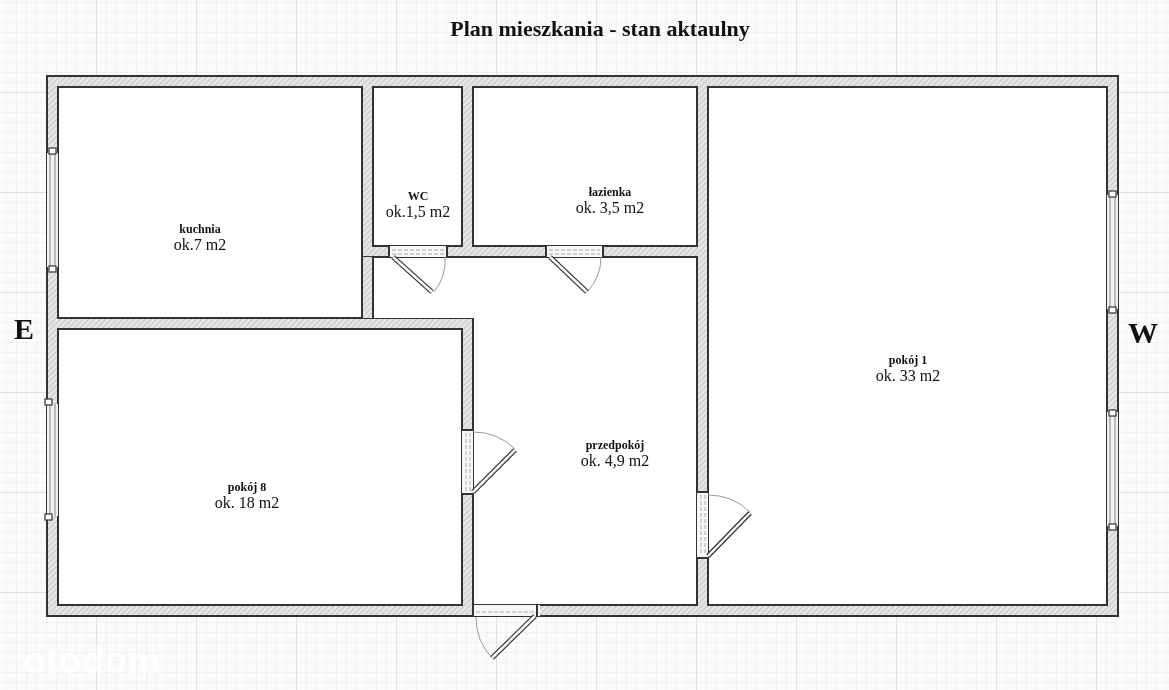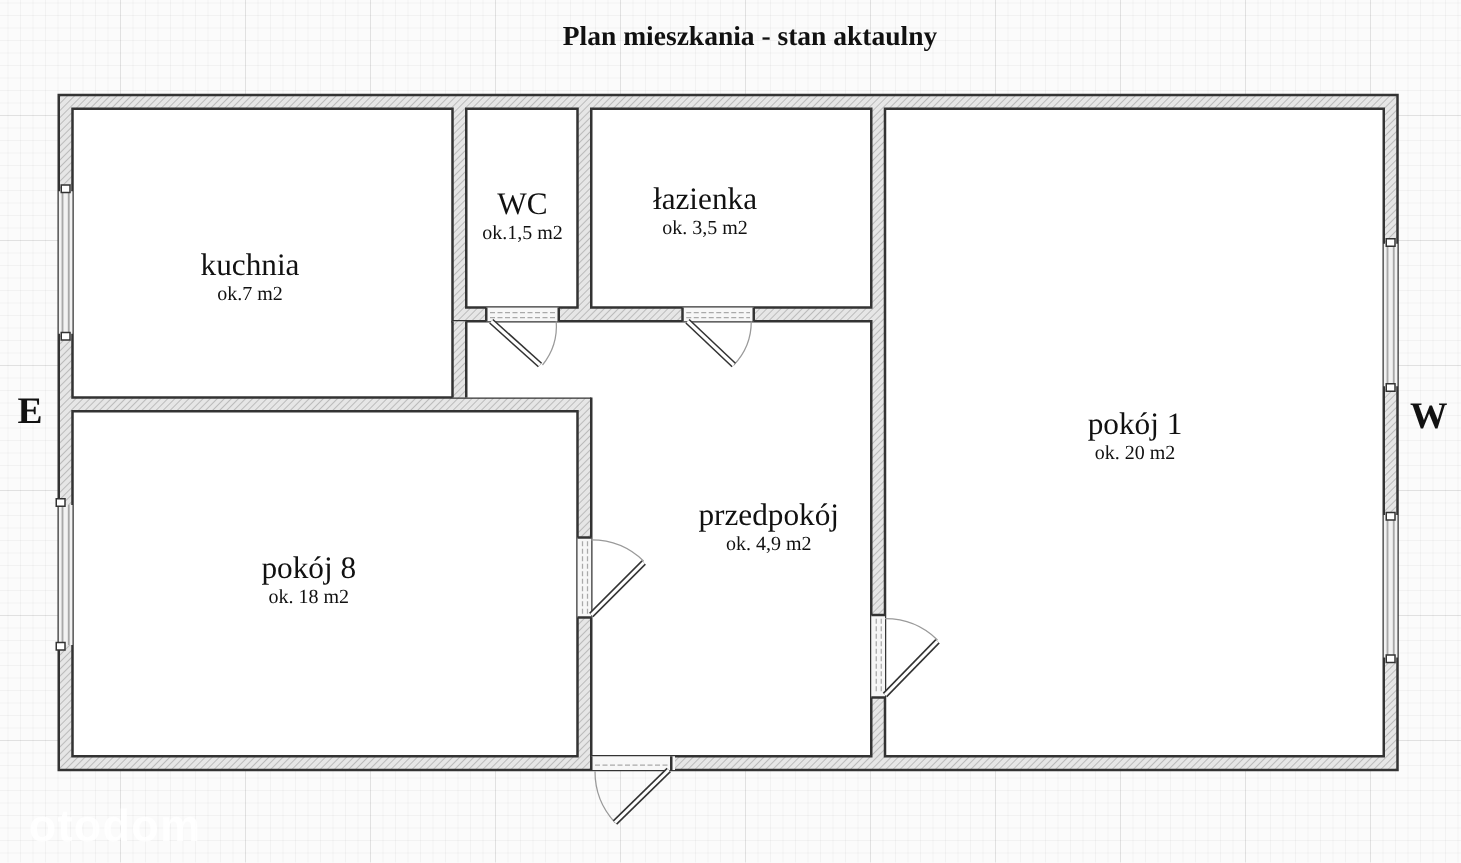--- a/index.html
+++ b/index.html
@@ -14,21 +14,21 @@
     background-size: 100px 100px, 100px 100px, 10px 10px, 10px 10px;
     background-position: -4px 0, 0 -8px, -4px 0, 0 -8px;
     font-family: "Liberation Serif", "DejaVu Serif", serif;
   }
   .title {
     position:absolute; left:0; top:16px; width:1200px; text-align:center;
     font-weight:bold; font-size:22px; color:#111;
   }
   .plan { position:absolute; left:0; top:0; }
   .label { position:absolute; text-align:center; color:#111; line-height:1.1; }
-  .label .name { font-weight:normal; font-size:25px; display:block; }
+  .label .name { font-weight:bold; font-size:12px; display:block;margin-top:40px; }
   .label .area { font-size:16px; display:block; }
   .compass { position:absolute; font-weight:bold; font-size:30px; color:#111; }
   .watermark {
     position:absolute; left:23px; top:640px; font-family:Liberation Sans, sans-serif;
     font-size:36px; font-weight:bold; color:rgba(255,255,255,0.85); letter-spacing:1px;
   }
 </style>
 </head>
 <body>
 
@@ -143,35 +143,35 @@
     <rect x="473" y="605" width="67" height="11" fill="#f7f7f7"></rect>
     <line x1="473" y1="605" x2="473" y2="616" stroke="#333" stroke-width="2"></line>
     <line x1="537" y1="605" x2="537" y2="616" stroke="#333" stroke-width="2"></line>
     <line x1="476" y1="612" x2="534" y2="612" stroke="#aaa" stroke-dasharray="4 2"></line>
     <path d="M476,617 A60,60 0 0 0 492,658" fill="none" stroke="#9a9a9a" stroke-width="1"></path>
     <line x1="535" y1="616" x2="492" y2="658" stroke="#333" stroke-width="5"></line>
     <line x1="535" y1="616" x2="492" y2="658" stroke="#fff" stroke-width="2.5"></line>
   </g>
 </svg>
 
-<div class="label" style="left:140px; top:199px; width:120px;text-align:center;">
+<div class="label" style="left:140px; top:183px; width:120px;text-align:center;">
   <span class="name">kuchnia</span>
   <span class="area">ok.7 m2</span>
 </div>
 <div class="label" style="left:373px; top:150px; width:90px;">
   <span class="name">WC</span>
   <span class="area">ok.1,5 m2</span>
 </div>
-<div class="label" style="left:504px; top:146px; width:120px;">
+<div class="label" style="left:550px; top:146px; width:120px;">
   <span class="name">łazienka</span>
   <span class="area">ok. 3,5 m2</span>
 </div>
-<div class="label" style="left:848px; top:326px; width:120px;">
+<div class="label" style="left:848px; top:314px; width:120px;">
   <span class="name">pokój 1</span>
-  <span class="area">ok. 20 m2</span>
+  <span class="area">ok. 33 m2</span>
 </div>
 <div class="label" style="left:187px; top:441px; width:120px;">
   <span class="name">pokój 8</span>
   <span class="area">ok. 18 m2</span>
 </div>
 <div class="label" style="left:550px; top:399px; width:130px;">
   <span class="name">przedpokój</span>
   <span class="area">ok. 4,9 m2</span>
 </div>
 

